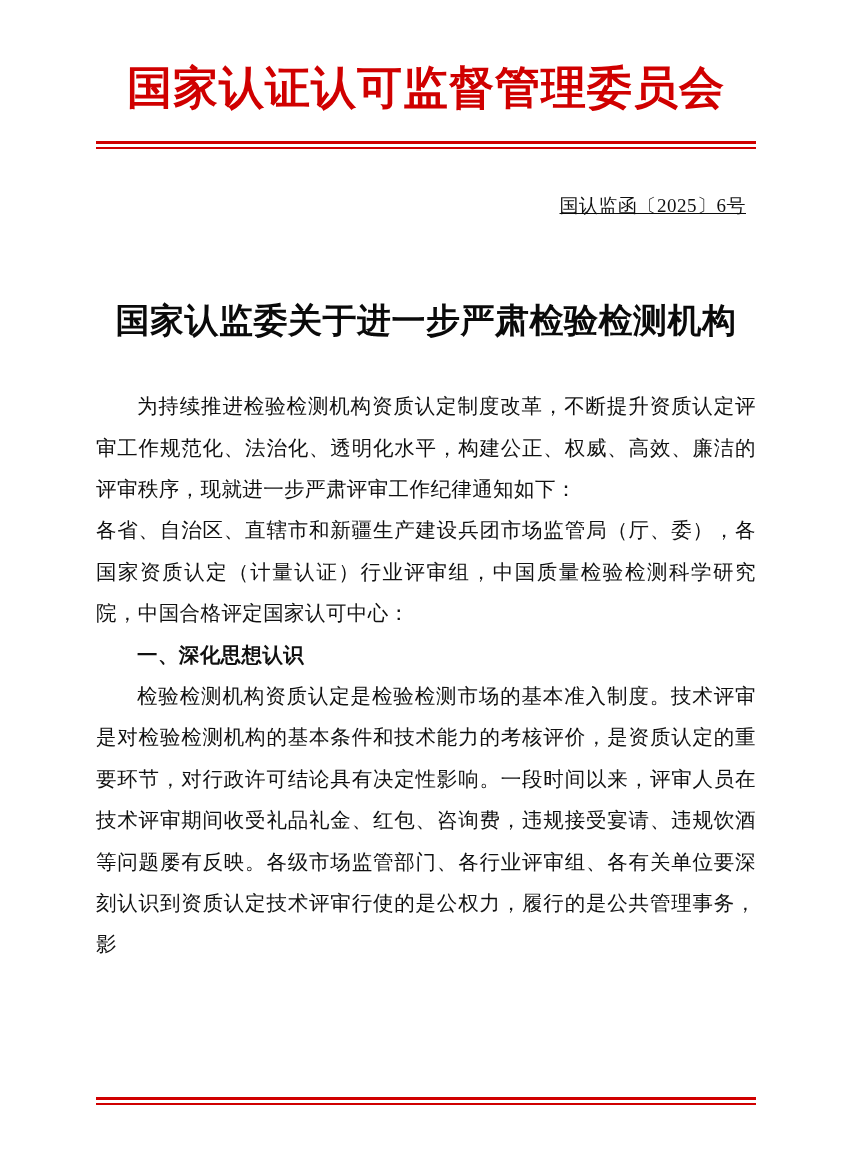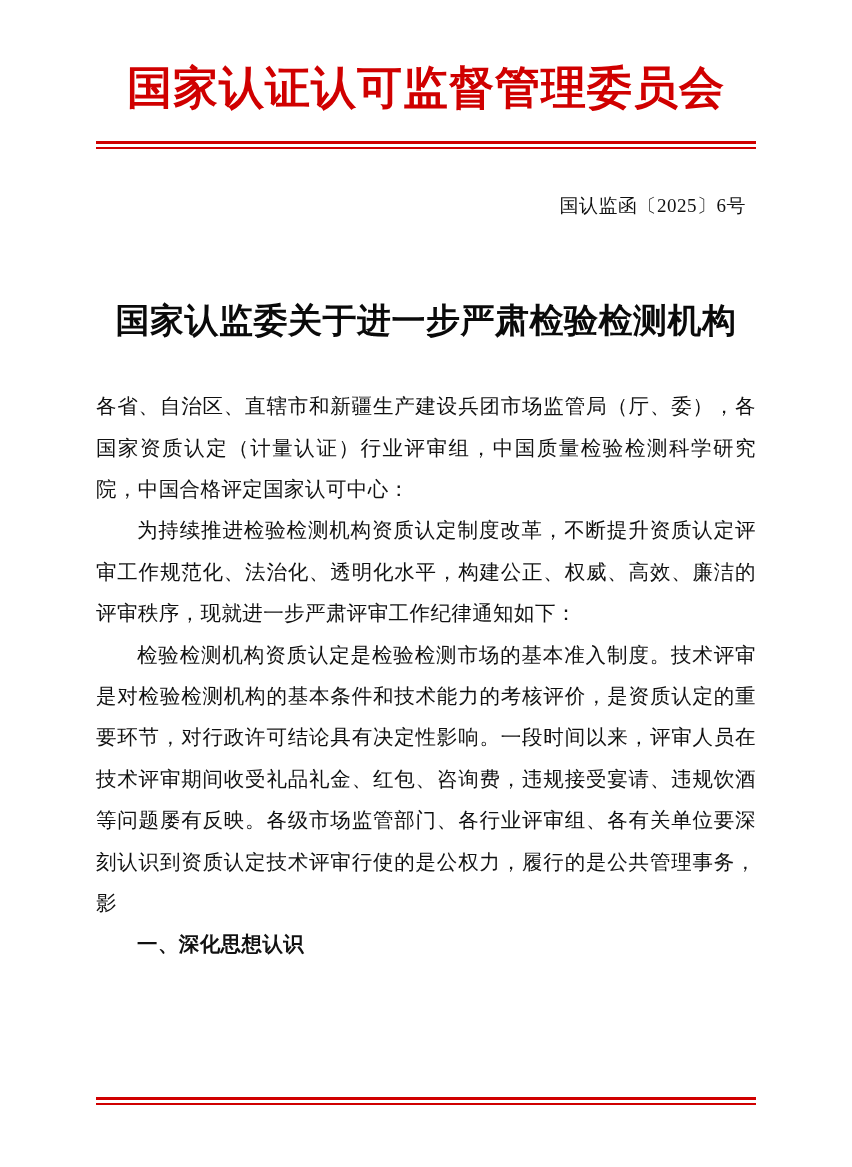--- a/index.html
+++ b/index.html
@@ -48,20 +48,21 @@
     height: 2px;
     background: #d00000;
     width: 100%;
   }
 
   
   .docnum-row {
     margin-top: 44px;
     text-align: right;
     padding-right: 10px;
+    text-decoration: underline;
   }
   .docnum {
     font-size: 19px;
     letter-spacing: 0.5px;
     color: #111;
   }
 
   
   .doc-title {
     margin-top: 74px;
@@ -126,24 +127,24 @@
 
   <div class="docnum-row">
     <span class="docnum">国认监函〔2025〕6号</span>
   </div>
 
   <div class="doc-title">
     <div>国家认监委关于进一步严肃检验检测机构</div>
   </div>
 
   <div class="body-text">
+    <p class="para indent">为持续推进检验检测机构资质认定制度改革，不断提升资质认定评审工作规范化、法治化、透明化水平，构建公正、权威、高效、廉洁的评审秩序，现就进一步严肃评审工作纪律通知如下：</p>
     <p class="para">各省、自治区、直辖市和新疆生产建设兵团市场监管局（厅、委），各国家资质认定（计量认证）行业评审组，中国质量检验检测科学研究院，中国合格评定国家认可中心：</p>
-    <p class="para indent">为持续推进检验检测机构资质认定制度改革，不断提升资质认定评审工作规范化、法治化、透明化水平，构建公正、权威、高效、廉洁的评审秩序，现就进一步严肃评审工作纪律通知如下：</p>
+    <p class="para section-head">一、深化思想认识</p>
     <p class="para indent">检验检测机构资质认定是检验检测市场的基本准入制度。技术评审是对检验检测机构的基本条件和技术能力的考核评价，是资质认定的重要环节，对行政许可结论具有决定性影响。一段时间以来，评审人员在技术评审期间收受礼品礼金、红包、咨询费，违规接受宴请、违规饮酒等问题屡有反映。各级市场监管部门、各行业评审组、各有关单位要深刻认识到资质认定技术评审行使的是公权力，履行的是公共管理事务，影</p>
-    <p class="para section-head">一、深化思想认识</p>
   </div>
 
   <div class="footer-rules">
     <div class="rule-red-bottom"></div>
     <div class="rule-red-bottom-thin"></div>
   </div>
 
 </div>
 
 </body></html>

